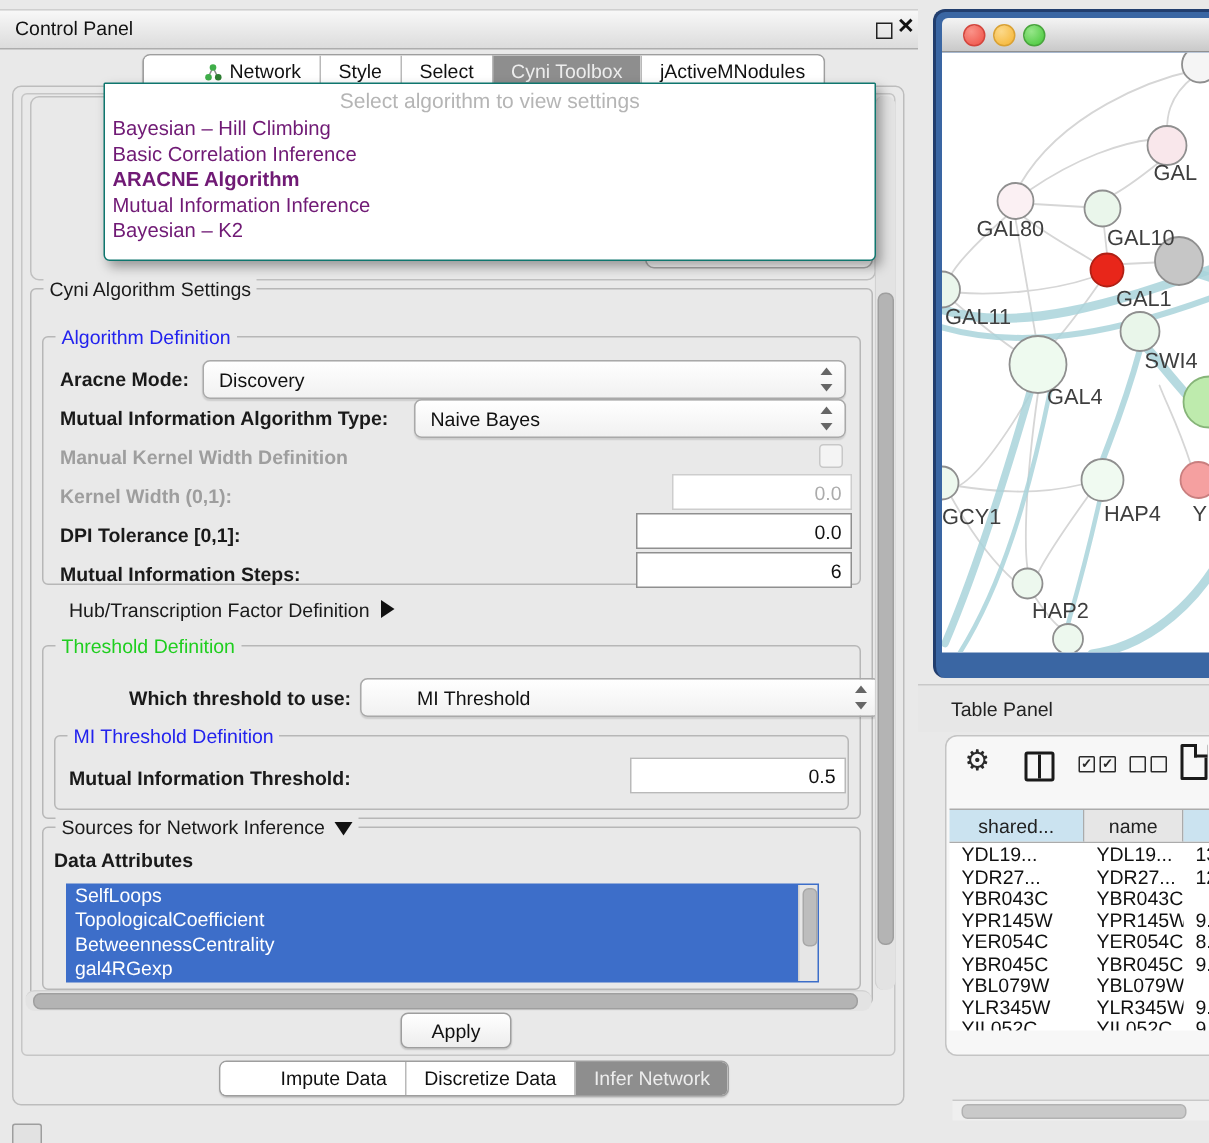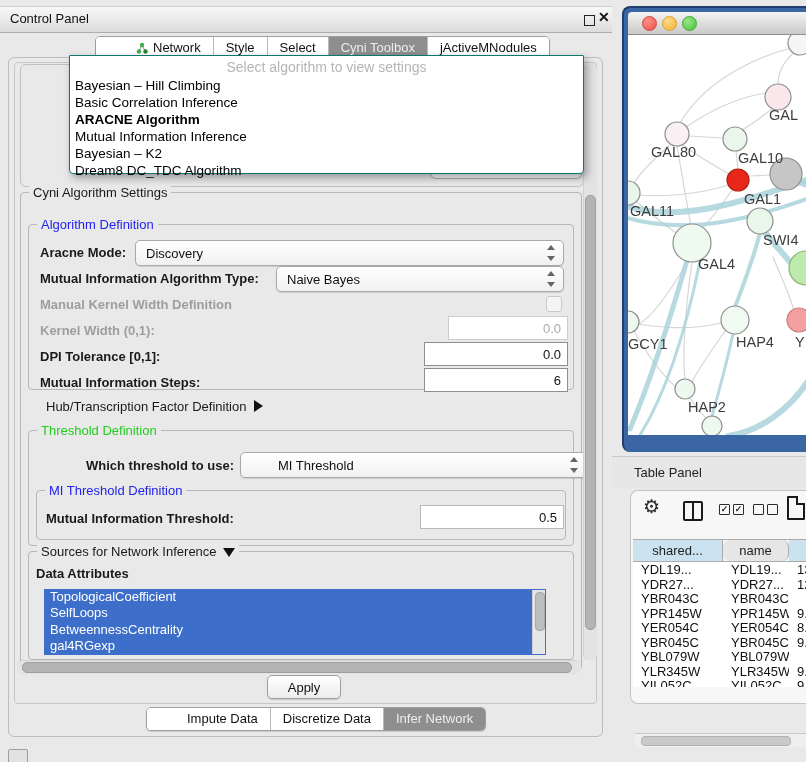--- a/index.html
+++ b/index.html
@@ -46,21 +46,21 @@
   #frag-comboB{left:430px;top:151px;width:150px;height:26px;border:1px solid #ACACAC;border-radius:6px;background:#FCFCFC;}
   #frag-stepperB{right:6px;top:5px;}
   #frag-focus-stepper{left:570px;top:99px;width:18px;height:28px;background:#FFF;border:2px solid #4F97DC;border-radius:5px;box-shadow:0 0 3px #7FB5E8;}
   #frag-focus-stepper .steppercol{right:3px;top:6px;}
 
   
   #algo-popup{left:45px;top:55px;width:513px;height:117px;background:#FFFFFF;
     border:1px solid #0f766e;border-radius:1px 1px 4px 4px;
     box-shadow:3px 4px 8px rgba(0,0,0,.35);z-index:30;margin-left:24px;}
   #algo-placeholder{width:100%;text-align:center;top:3px;font-size:14px;color:#B5B5B5;position:absolute;}
-  .algo-item{position:absolute;left:5px;font-size:13.5px;color:#000000;white-space:nowrap;}
+  .algo-item{position:absolute;left:5px;font-size:13.5px;color:#701a75;white-space:nowrap;}
   .algo-item.selected{font-weight:bold;}
 
   
   .groupbox{border:1px solid #B7B7B7;border-radius:4px;background:transparent;}
   .grouptitle{position:absolute;top:-8px;left:8px;background:#E9E9E9;padding:0 4px;font-size:13px;white-space:nowrap;}
   .t-black{color:#1A1A1A;} .t-blue{color:#2222EE;} .t-green{color:#1FCE1F;}
 
   
   .combo{position:absolute;height:24px;border:1px solid #A9A9A9;border-radius:5px;
     background:linear-gradient(#FFFFFF,#F1F1F1);box-shadow:0 1px 1px rgba(0,0,0,.12);
@@ -117,21 +117,21 @@
   .chkpair{display:flex;gap:3px;}
   #icon-checked{left:88px;top:13px;} #icon-unchecked{left:122px;top:13px;}
   .mini-box{width:9px;height:9px;border:1.5px solid #2A2A2A;border-radius:1px;font-size:9px;line-height:9px;text-align:center;color:#2A2A2A;font-weight:bold;}
   #icon-doc{left:156px;top:5px;width:14px;height:20px;border:2px solid #1A1A1A;border-radius:1px;}
   #icon-doc::after{content:"";position:absolute;right:-2px;top:-2px;width:7px;height:7px;background:#F7F7F7;border-left:2px solid #1A1A1A;border-bottom:2px solid #1A1A1A;}
 
   #tp-table{position:absolute;left:2px;top:48px;width:176px;}
   .th-row{display:flex;height:21px;border-top:1px solid #ABABAB;border-bottom:1px solid #ABABAB;}
   .th{font-size:13px;color:#222;display:flex;align-items:center;justify-content:center;
       border-right:1px solid #ABABAB;box-sizing:border-box;}
-  .th.hl{background:#CBE3F0;} .th.plain{background:#E6E6E6;border-radius:7px;}
+  .th.hl{background:#CBE3F0;} .th.plain{background:#E6E6E6;}
   #tp-rows{background:#FFF;overflow:hidden;height:125px;}
   .tr{display:flex;height:14.5px;font-size:13px;color:#111;}
   .td{white-space:nowrap;overflow:hidden;box-sizing:border-box;}
   #tp-hscroll{position:absolute;left:2px;top:194px;width:174px;height:13px;background:#EFEFEF;border-top:1px solid #C8C8C8;}
   #tp-hthumb{position:absolute;left:6px;top:2px;width:148px;height:8px;background:#C9C9C9;border:1px solid #B2B2B2;border-radius:4px;}
 </style>
 </head>
 <body>
 
 <div id="app">
@@ -185,21 +185,20 @@
       </span>
   </div>
 
   <div id="algo-popup" class="abs">
     <div id="algo-placeholder">Select algorithm to view settings</div>
   <div class="algo-item" style="top: 22px;">Bayesian – Hill Climbing</div>
       <div class="algo-item" style="top: 39px;">Basic Correlation Inference</div>
       <div class="algo-item selected" style="top: 56px;">ARACNE Algorithm</div>
       <div class="algo-item" style="top: 73px;">Mutual Information Inference</div>
       <div class="algo-item" style="top: 90px;">Bayesian – K2</div>
-      <div class="algo-item" style="top: 107px;">Dream8 DC_TDC Algorithm</div>
     </div>
 
   <div class="abs groupbox" style="left:20px;top:192px;width:560px;height:476px;">
     <span class="grouptitle t-black">Cyni Algorithm Settings</span>
   </div>
 
   <div class="abs groupbox" style="left:28px;top:224px;width:544px;height:164px;">
     <span class="grouptitle t-blue">Algorithm Definition</span>
   </div>
   <div class="abs txt bold" style="left:40px;top:245px;">Aracne Mode:</div>
@@ -254,22 +253,22 @@
   <div class="abs txt bold" style="left:46px;top:511px;">Mutual Information Threshold:</div>
   <div class="field" style="left:420px;top:505px;width:136px;">
       <span>0.5</span>
     </div>
 
   <div class="abs groupbox" style="left:28px;top:551px;width:544px;height:107px;">
     <span class="grouptitle t-black"><span>Sources for Network Inference</span><span class="disc-tri-down"></span></span>
   </div>
   <div class="abs txt bold" style="left:36px;top:566px;">Data Attributes</div>
   <div id="attr-list" class="abs">
-    <div class="attr-item">TopologicalCoefficient</div>
-      <div class="attr-item">SelfLoops</div>
+    <div class="attr-item">SelfLoops</div>
+      <div class="attr-item">TopologicalCoefficient</div>
       <div class="attr-item">BetweennessCentrality</div>
       <div class="attr-item">gal4RGexp</div>
       <div id="attr-scroll">
         <div id="attr-thumb"></div>
       </div>
   </div>
 
   <div id="cp-vscroll" class="abs sb-track-v"></div>
   <div id="cp-vthumb" class="abs sb-thumb"></div>
   <div id="cp-hscroll" class="abs"></div>

